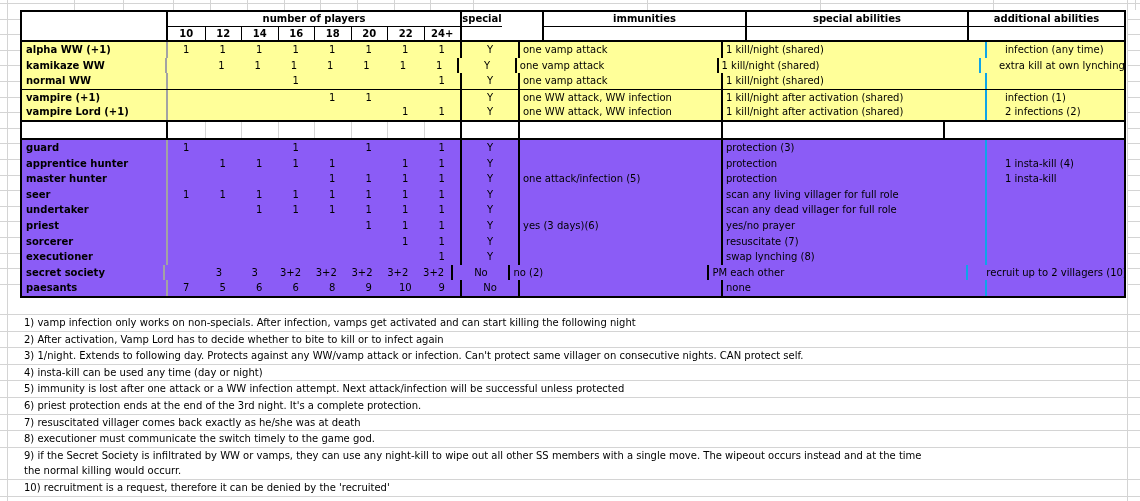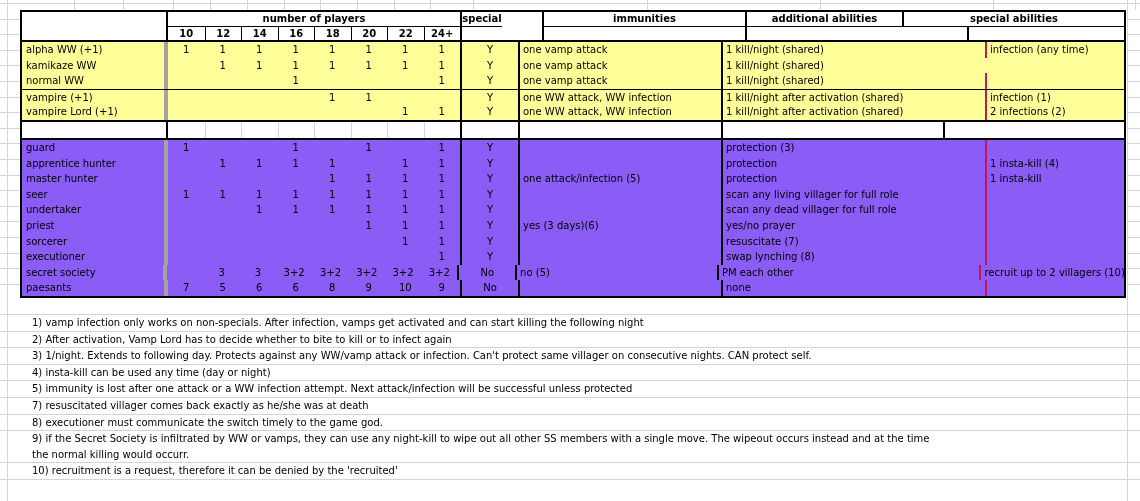--- a/index.html
+++ b/index.html
@@ -26,43 +26,43 @@
   .bB1{border-bottom:1px solid #000;}
   .counts{display:flex;}
   .hnum{width:36.5px;text-align:center;line-height:13px;font-weight:700;}
   .hnum + .hnum{border-left:1px solid #000;}
 
   .blk{border-left:2px solid #000;border-right:2px solid #000;border-bottom:2px solid #000;overflow:hidden;}
   .blk-y{height:80px;}
   .blk-g{height:160px;border-top:2px solid #000;}
   .trow{display:flex;height:15.6px;line-height:15.5px;}
   .trow.divider-top{border-top:1px solid #000;}
-  .c-role{width:146px;font-weight:400;padding-left:4px;border-right:4px solid #a3a3a3;white-space:nowrap;overflow:hidden;}
+  .c-role{width:146px;font-weight:700;padding-left:4px;border-right:2px solid #a3a3a3;white-space:nowrap;overflow:hidden;}
   .c-num{width:36.5px;text-align:center;}
   .c-sp{width:58px;text-align:center;border-left:2px solid #000;}
   .c-imm{width:203px;border-left:2px solid #000;padding-left:3px;white-space:nowrap;overflow:hidden;}
   .c-sab{width:264px;border-left:2px solid #000;padding-left:3px;white-space:nowrap;overflow:hidden;}
-  .c-aab{flex:1 1 auto;border-left:2px solid #be185d;padding-left:3px;white-space:nowrap;overflow:hidden;}
+  .c-aab{flex:1 1 auto;border-left:2px solid #0ea5e9;padding-left:18px;white-space:nowrap;overflow:hidden;}
 
   
   .gap-row{display:flex;height:16px;background:#fff;border-left:2px solid #000;border-right:2px solid #000;}
   .gap-row *{box-sizing:border-box;}
   .g-role{width:146px;border-right:2px solid #000;}
   .g-num{width:36.5px;}
   .g-num + .g-num{border-left:1px solid #d4d4d4;}
   .g-sp{width:58px;border-left:2px solid #000;}
   .g-imm{width:203px;border-left:2px solid #000;}
   .g-sab{width:222px;border-left:2px solid #000;}
   .g-aab{flex:1 1 auto;border-left:2px solid #000;}
 
   
   .spacer-row{position:absolute;left:0;top:299px;width:1140px;height:16px;border-bottom:1px solid #d4d4d4;box-sizing:border-box;z-index:1;}
   .notes{position:absolute;left:0;top:315px;width:1140px;z-index:1;}
   .note-row{border-bottom:1px solid #d4d4d4;box-sizing:border-box;}
-  .note-line{height:15.6px;line-height:15.2px;padding-left:32px;white-space:nowrap;overflow:hidden;}
+  .note-line{height:15.6px;line-height:15.2px;padding-left:24px;white-space:nowrap;overflow:hidden;}
 </style>
 </head>
 <body>
 
 <div class="sheet">
 
   <div class="topline"></div>
   <div class="vline" style="left:7px"></div>
   <div class="vline" style="left:1127px"></div>
   <div class="mgrid mleft"></div>
@@ -84,22 +84,22 @@
   <div class="stub" style="left:1135px"></div>
 
   <div class="tbl">
 
     <div class="hdr">
       <div class="hrow1">
         <div class="hc w-role bR2"></div>
         <div class="hc w-nums bB1">number of players</div>
         <div class="hc w-sp bL2 bB1">special</div>
         <div class="hc w-imm bL2 bB1">immunities</div>
+        <div class="hc w-sab bL2 bB1">special abilities</div>
         <div class="hc w-aab bL2 bB1">additional abilities</div>
-        <div class="hc w-sab bL2 bB1">special abilities</div>
       </div>
       <div class="hrow2">
         <div class="hc w-role bR2"></div>
         <div class="counts w-nums">
             <div class="hnum">10</div>
             <div class="hnum">12</div>
             <div class="hnum">14</div>
             <div class="hnum">16</div>
             <div class="hnum">18</div>
             <div class="hnum">20</div>
@@ -135,20 +135,21 @@
           <div class="c-num">1</div>
           <div class="c-num">1</div>
           <div class="c-num">1</div>
           <div class="c-num">1</div>
           <div class="c-num">1</div>
           <div class="c-num">1</div>
           <div class="c-num">1</div>
           <div class="c-sp">Y</div>
           <div class="c-imm">one vamp attack</div>
           <div class="c-sab">1 kill/night (shared)</div>
+          <div class="c-aab">extra kill at own lynching</div>
         </div>
         <div class="trow">
           <div class="c-role">normal WW</div>
           <div class="c-num"></div>
           <div class="c-num"></div>
           <div class="c-num"></div>
           <div class="c-num">1</div>
           <div class="c-num"></div>
           <div class="c-num"></div>
           <div class="c-num"></div>
@@ -331,21 +332,21 @@
           <div class="c-role">secret society</div>
           <div class="c-num"></div>
           <div class="c-num">3</div>
           <div class="c-num">3</div>
           <div class="c-num">3+2</div>
           <div class="c-num">3+2</div>
           <div class="c-num">3+2</div>
           <div class="c-num">3+2</div>
           <div class="c-num">3+2</div>
           <div class="c-sp">No</div>
-          <div class="c-imm">no (5)</div>
+          <div class="c-imm">no (2)</div>
           <div class="c-sab">PM each other</div>
           <div class="c-aab">recruit up to 2 villagers (10)</div>
         </div>
         <div class="trow">
           <div class="c-role">paesants</div>
           <div class="c-num">7</div>
           <div class="c-num">5</div>
           <div class="c-num">6</div>
           <div class="c-num">6</div>
           <div class="c-num">8</div>
@@ -371,20 +372,23 @@
       <div class="note-row">
         <div class="note-line">3) 1/night. Extends to following day. Protects against any WW/vamp attack or infection. Can't protect same villager on consecutive nights. CAN protect self.</div>
       </div>
       <div class="note-row">
         <div class="note-line">4) insta-kill can be used any time (day or night)</div>
       </div>
       <div class="note-row">
         <div class="note-line">5) immunity is lost after one attack or a WW infection attempt. Next attack/infection will be successful unless protected</div>
       </div>
       <div class="note-row">
+        <div class="note-line">6) priest protection ends at the end of the 3rd night. It's a complete protection.</div>
+      </div>
+      <div class="note-row">
         <div class="note-line">7) resuscitated villager comes back exactly as he/she was at death</div>
       </div>
       <div class="note-row">
         <div class="note-line">8) executioner must communicate the switch timely to the game god.</div>
       </div>
       <div class="note-row">
         <div class="note-line">9) if the Secret Society is infiltrated by WW or vamps, they can use any night-kill to wipe out all other SS members with a single move. The wipeout occurs instead and at the time</div>
         <div class="note-line">the normal killing would occurr.</div>
       </div>
       <div class="note-row">

